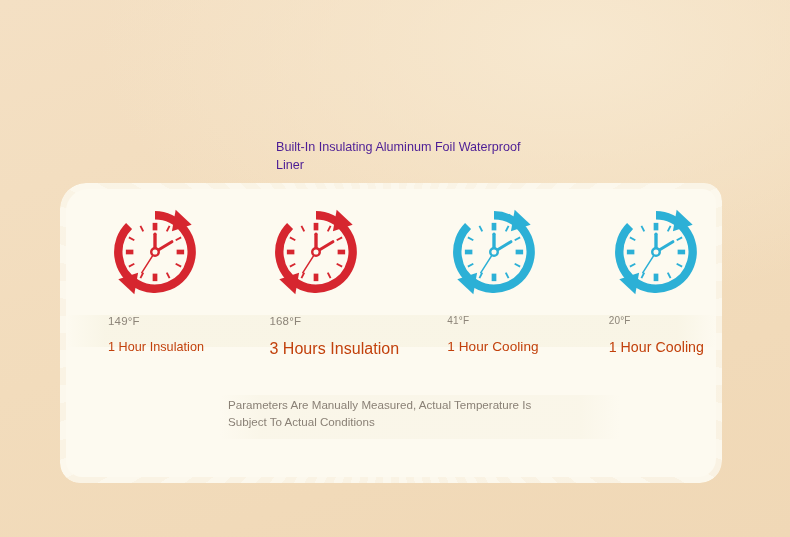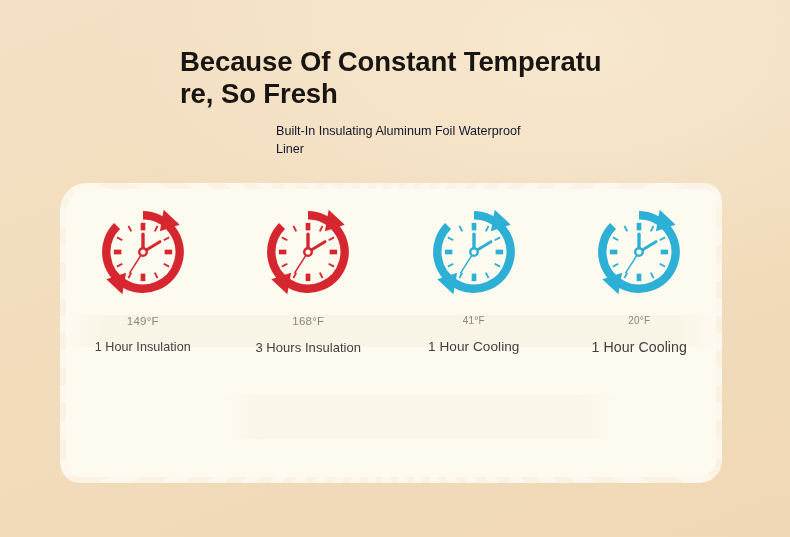--- a/index.html
+++ b/index.html
@@ -35,25 +35,25 @@
     line-height: 1.18;
     font-weight: 700;
     color: #181512;
     letter-spacing: -0.1px;
     word-break: break-all;
   }
 
   .subhead {
     position: absolute;
     left: 276px;
-    top: 123px;
+    top: 139px;
     width: 250px;
     font-size: 12.6px;
     line-height: 1.42;
-    color: #0f172a;
+    color: #4c1d95;
     word-break: break-all;
   }
 
   
   .card-wrap {
     position: absolute;
     left: 60px;
     top: 183px;
     width: 662px;
     height: 300px;
@@ -88,21 +88,21 @@
     left: 0;
     top: 22px;
     width: 100%;
     display: flex;
   }
 
   .item {
     flex: 1 1 0;
     display: flex;
     flex-direction: column;
-    align-items: center;
+    padding-left: 48px;
   }
 
   .clock {
     width: 94px;
     height: 94px;
     display: block;
   }
 
   
   .temp-band {
@@ -124,27 +124,27 @@
     font-size: 11.5px;
     color: #8d8579;
     letter-spacing: .2px;
     z-index: 2;
   }
 
   .caption {
     position: relative;
     margin-top: 13px;
     font-size: 12.6px;
-    color: #404040;
+    color: #c2410c;
     letter-spacing: .05px;
     white-space: nowrap;
     z-index: 2;
   }
 
-  .item:nth-child(2) .caption { font-size: 13px; }
+  .item:nth-child(2) .caption { font-size: 16px; }
   .item:nth-child(3) .caption { font-size: 13.6px; }
   .item:nth-child(4) .caption { font-size: 14.2px; }
   .item:nth-child(3) .temp,
   .item:nth-child(4) .temp { font-size: 10px; }
 
   
   .disclaimer-band {
     position: absolute;
     left: 160px;
     top: 212px;
@@ -167,23 +167,20 @@
     color: #8a8176;
     text-align: left;
     word-break: break-word;
   }
 </style>
 </head>
 <body>
 
 <div class="stage">
 
-  <h1 class="headline">
-    <span>Because Of Constant Temperatur</span><span>e, So Fresh</span>
-  </h1>
 
   <p class="subhead">
     <span>Built-In Insulating Aluminum Foil Waterpr</span><span>oof Liner</span>
   </p>
 
   <div class="card-wrap">
     <div class="card-fringe"></div>
     <div class="card-core"></div>
 
     <div class="card-content">
@@ -305,17 +302,18 @@
             <line x1="50" y1="50" x2="36" y2="72" stroke="#2cb0d6" stroke-width="1.6" stroke-linecap="round"></line>
             <circle cx="50" cy="50" r="4" fill="#fdfaf0" stroke="#2cb0d6" stroke-width="2.6"></circle>
           </svg>
           <div class="temp">20°F</div>
           <div class="caption">1 Hour Cooling</div>
         </div>
 
       </div>
 
       <div class="disclaimer-band"></div>
+      <p class="disclaimer">Parameters Are Manually Measured, Actual Temperature Is Subject To Actual Conditions</p>
 
     </div>
   </div>
 
 </div>
 
 </body></html>

